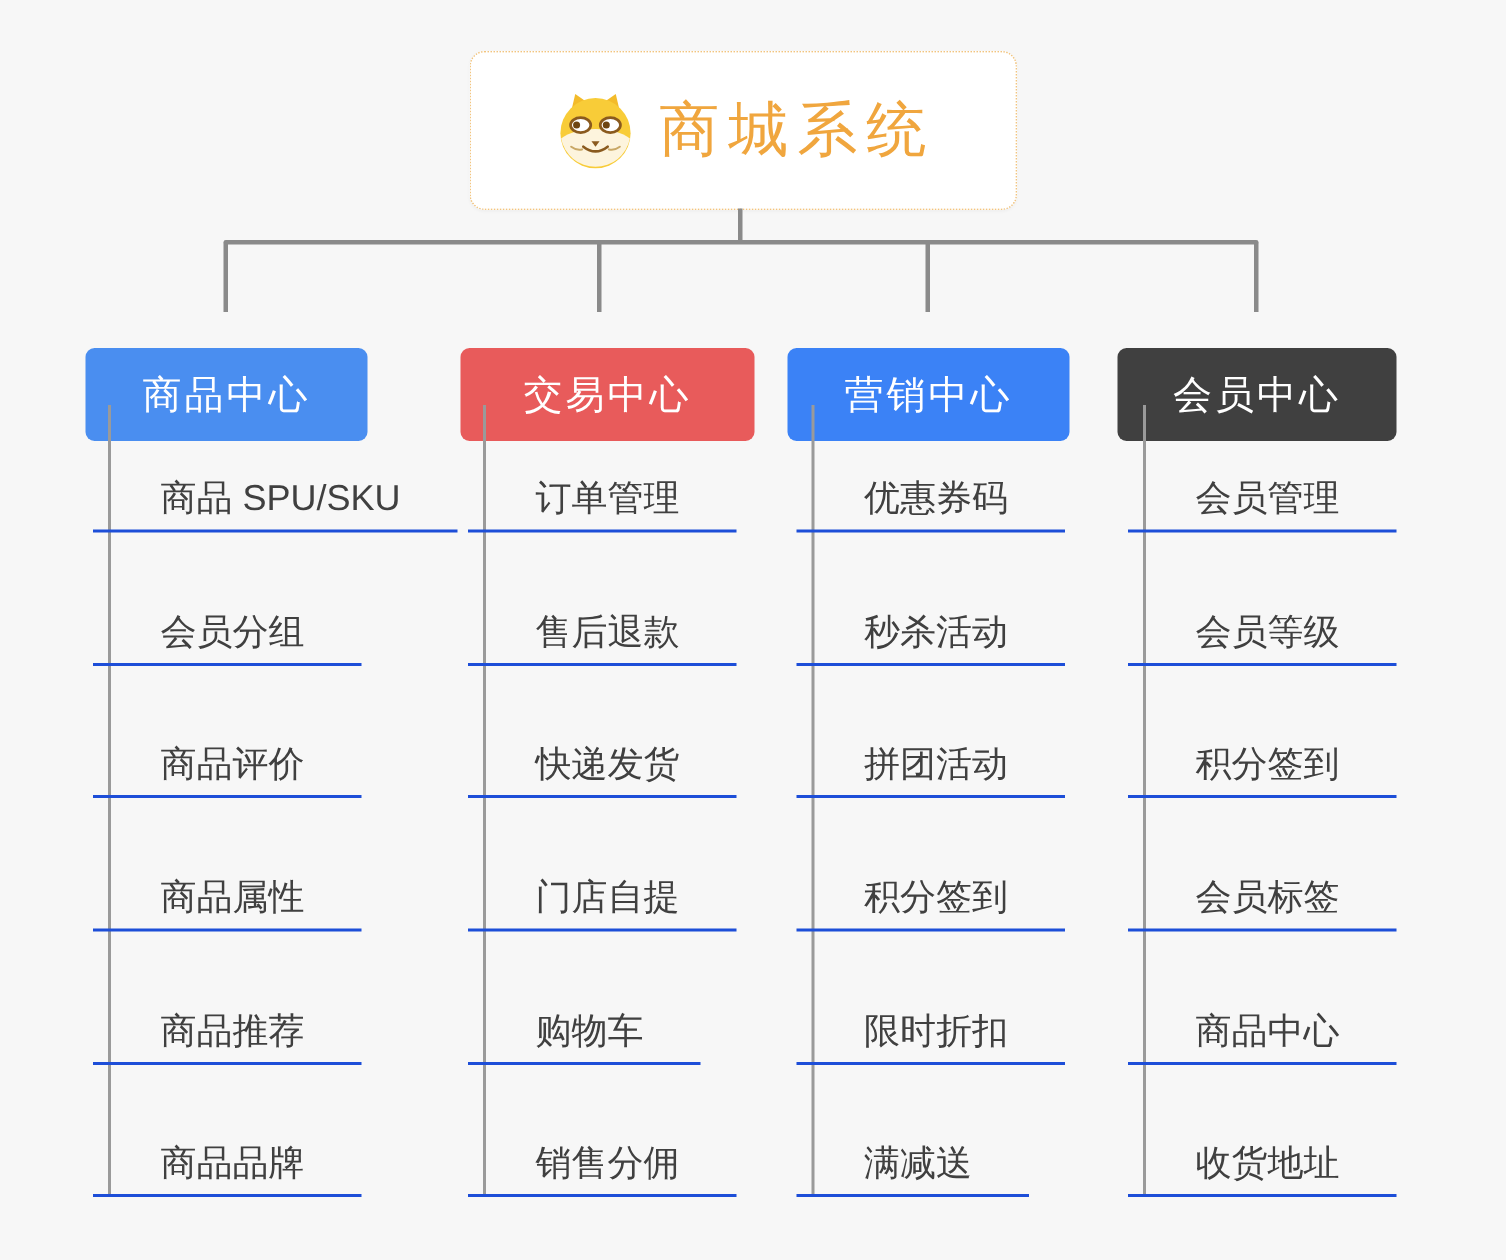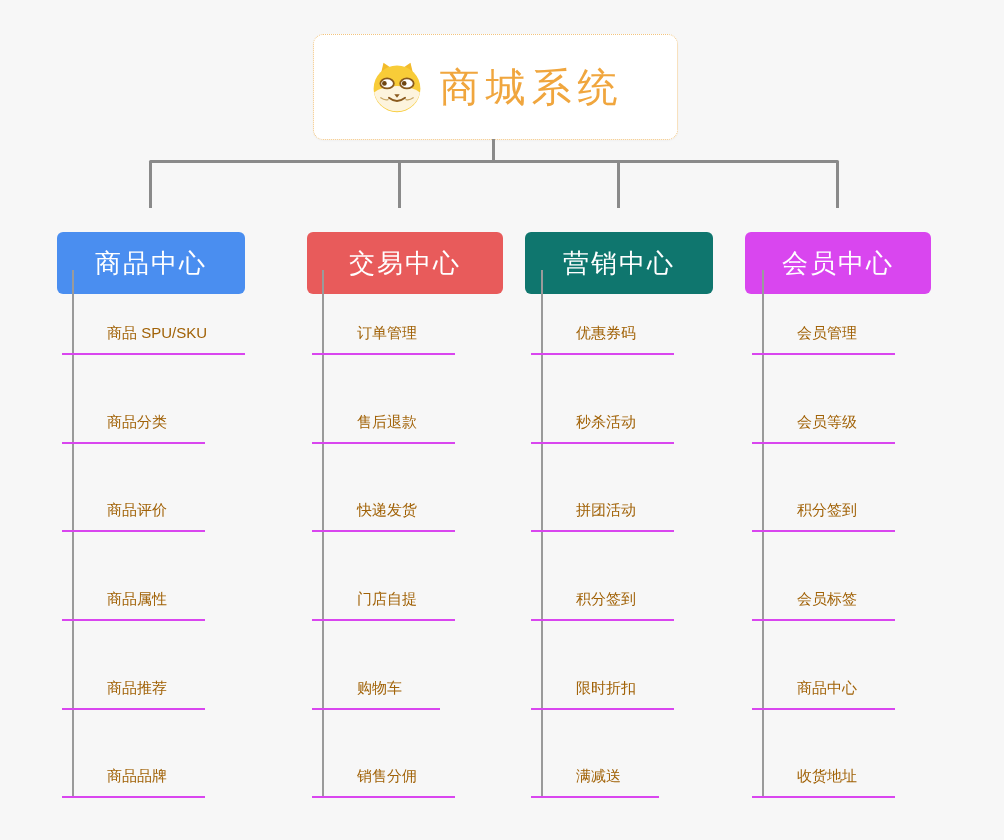--- a/index.html
+++ b/index.html
@@ -57,22 +57,22 @@
   }
   .leaf-col.c1{left:72px;}
   .leaf-col.c2{left:322px;}
   .leaf-col.c3{left:541px;font-family:Liberation Serif, serif;}
   .leaf-col.c4{left:762px;}
 
   .leaf{
     position:absolute;left:-12px;
     height:40px;line-height:40px;
     padding:0 38px 0 45px;
-    border-bottom:2px solid #d946ef;
-    font-size:15px;color:#a16207;
+    border-bottom:2px solid #1d4ed8;
+    font-size:24px;color:#404040;
     white-space:nowrap;
     box-sizing:content-box;
   }
   .leaf.r1{top:43px;}
   .leaf.r2{top:132px;}
   .leaf.r3{top:220px;}
   .leaf.r4{top:309px;}
   .leaf.r5{top:398px;}
   .leaf.r6{top:486px;}
 </style>
@@ -100,26 +100,26 @@
 
   <div class="conn stem"></div>
   <div class="conn bus"></div>
   <div class="conn stub s1"></div>
   <div class="conn stub s2"></div>
   <div class="conn stub s3"></div>
   <div class="conn stub s4"></div>
 
   <div class="branch-box b1" style="background: rgb(74, 142, 240);">商品中心</div>
   <div class="branch-box b2" style="background: rgb(232, 91, 91);">交易中心</div>
-  <div class="branch-box b3" style="background: #0f766e;">营销中心</div>
-  <div class="branch-box b4" style="background: #d946ef;">会员中心</div>
+  <div class="branch-box b3" style="background: #3b82f6;">营销中心</div>
+  <div class="branch-box b4" style="background: #404040;">会员中心</div>
 
   <div class="leaf-col c1">
     <div class="leaf r1">商品 SPU/SKU</div>
-    <div class="leaf r2">商品分类</div>
+    <div class="leaf r2">会员分组</div>
     <div class="leaf r3">商品评价</div>
     <div class="leaf r4">商品属性</div>
     <div class="leaf r5">商品推荐</div>
     <div class="leaf r6">商品品牌</div>
   </div>
 
   <div class="leaf-col c2">
     <div class="leaf r1">订单管理</div>
     <div class="leaf r2">售后退款</div>
     <div class="leaf r3">快递发货</div>

